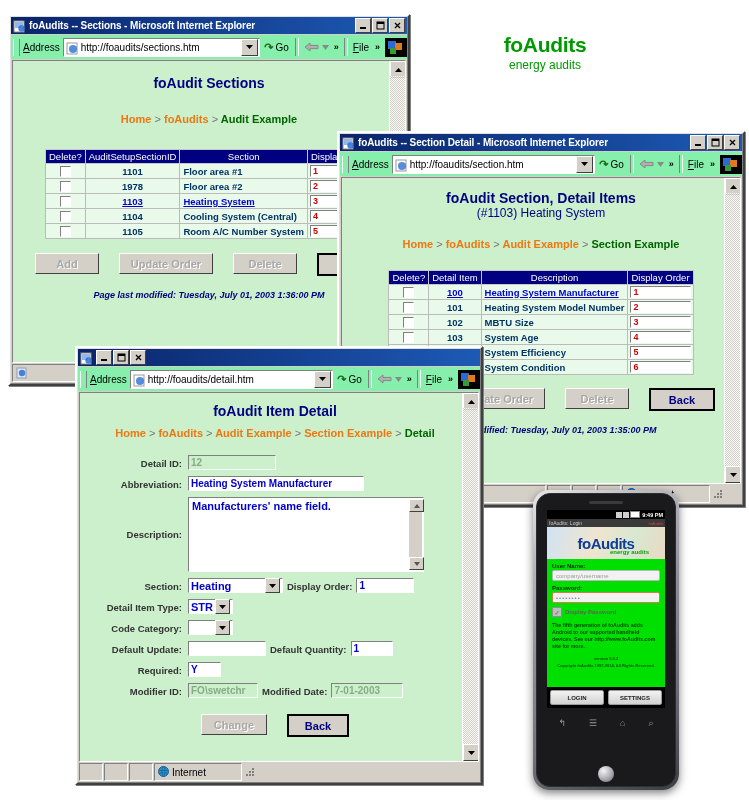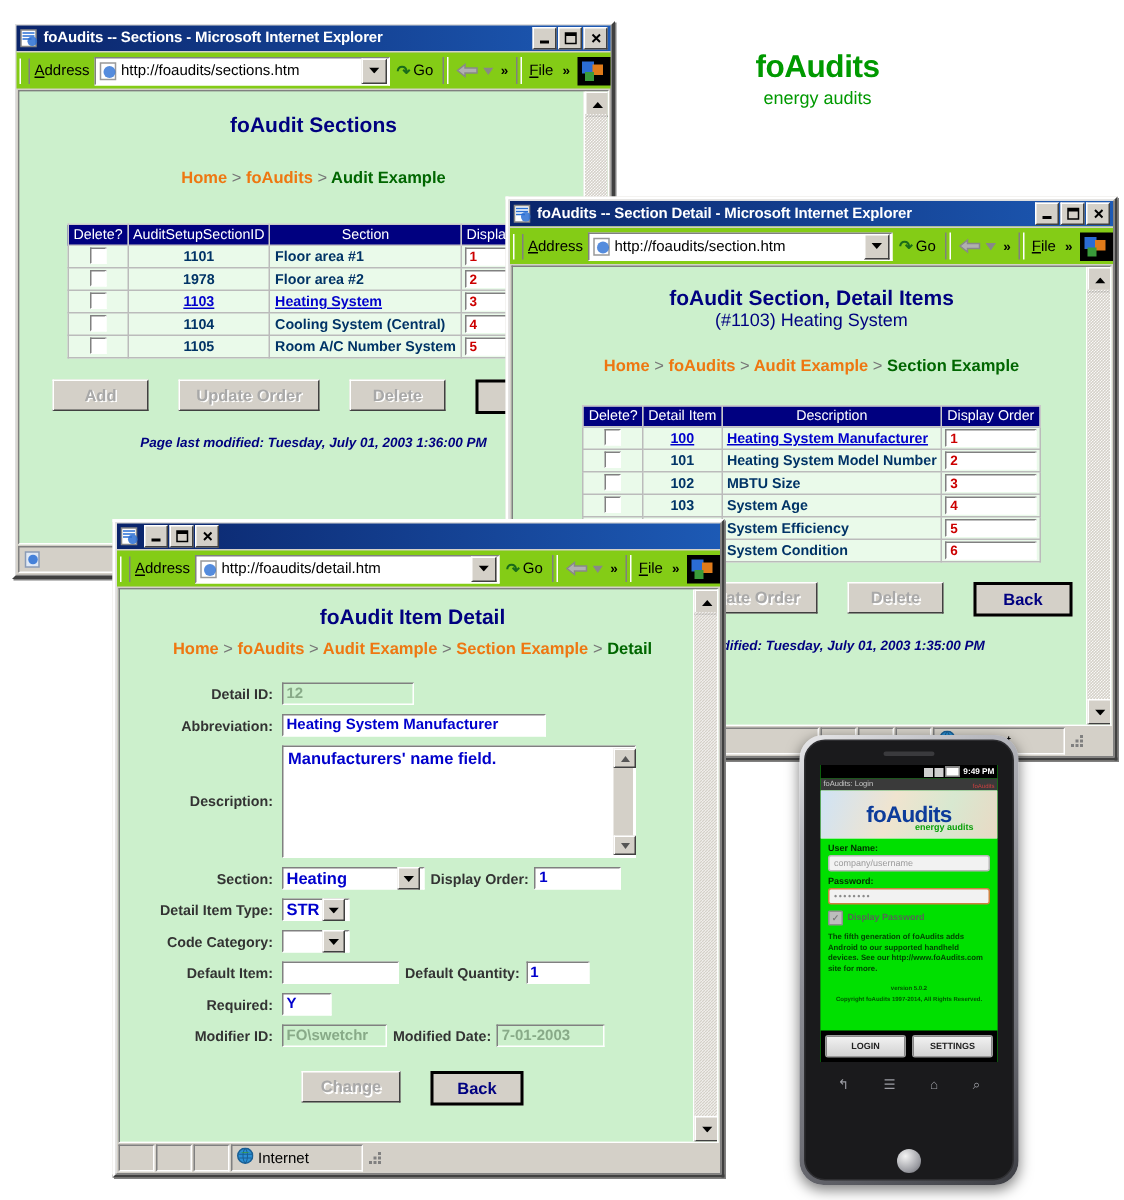--- a/index.html
+++ b/index.html
@@ -22,21 +22,21 @@
   .tb-title{font-size:10px;font-weight:bold;white-space:nowrap;overflow:hidden;letter-spacing:-0.1px;
             flex:1;line-height:13px;}
   .tb-btns{display:flex;gap:1px;flex:none;}
   .tb-btn{width:14px;height:13px;background:#d4d0c8;border:1px solid;
           border-color:#ffffff #404040 #404040 #ffffff;
           font-size:8px;color:#000;display:flex;align-items:center;justify-content:center;
           line-height:1;font-family:"Liberation Sans",sans-serif;}
   .tb-btn svg{display:block;}
 
   
-  .addrbar{height:22px;background:#84cc16;display:flex;align-items:center;flex:none;
+  .addrbar{height:22px;background:#86efac;display:flex;align-items:center;flex:none;
            border-top:1px solid #d4d0c8;padding:1px 0;}
   .grip{width:5px;height:17px;margin:0 2px;border-left:1px solid #fff;border-right:1px solid #808080;flex:none;}
   .addr-label{font-size:10px;color:#000;margin:0 3px 0 1px;white-space:nowrap;}
   .addr-label u{text-decoration:underline;}
   .addr-field{height:17px;background:#fff;border:1px solid;
               border-color:#808080 #fff #fff #808080;
               display:flex;align-items:center;flex:1;min-width:0;}
   .addr-ie-icon{width:13px;height:13px;margin:0 2px;flex:none;}
   .addr-text{font-size:10px;color:#000;white-space:nowrap;overflow:hidden;flex:1;}
   .addr-drop{width:15px;height:15px;background:#d4d0c8;border:1px solid;
@@ -708,21 +708,21 @@
             <div class="fsel" style="width:45px">
               <span></span>
               <span class="dd">
                   <svg width="7" height="4">
                     <path d="M0 0h7L3.5 4z" fill="#000"></path>
                   </svg>
                 </span>
             </div>
           </div>
           <div class="frow">
-            <div class="flabel">Default Item:</div>
+            <div class="flabel">Default Update:</div>
             <div class="fin" style="width:78px"></div>
             <div class="inline-lab">Default Quantity:</div>
             <div class="fin" style="width:42px">1</div>
           </div>
           <div class="frow">
             <div class="flabel">Required:</div>
             <div class="fin" style="width:33px">Y</div>
           </div>
           <div class="frow">
             <div class="flabel">Modifier ID:</div>

